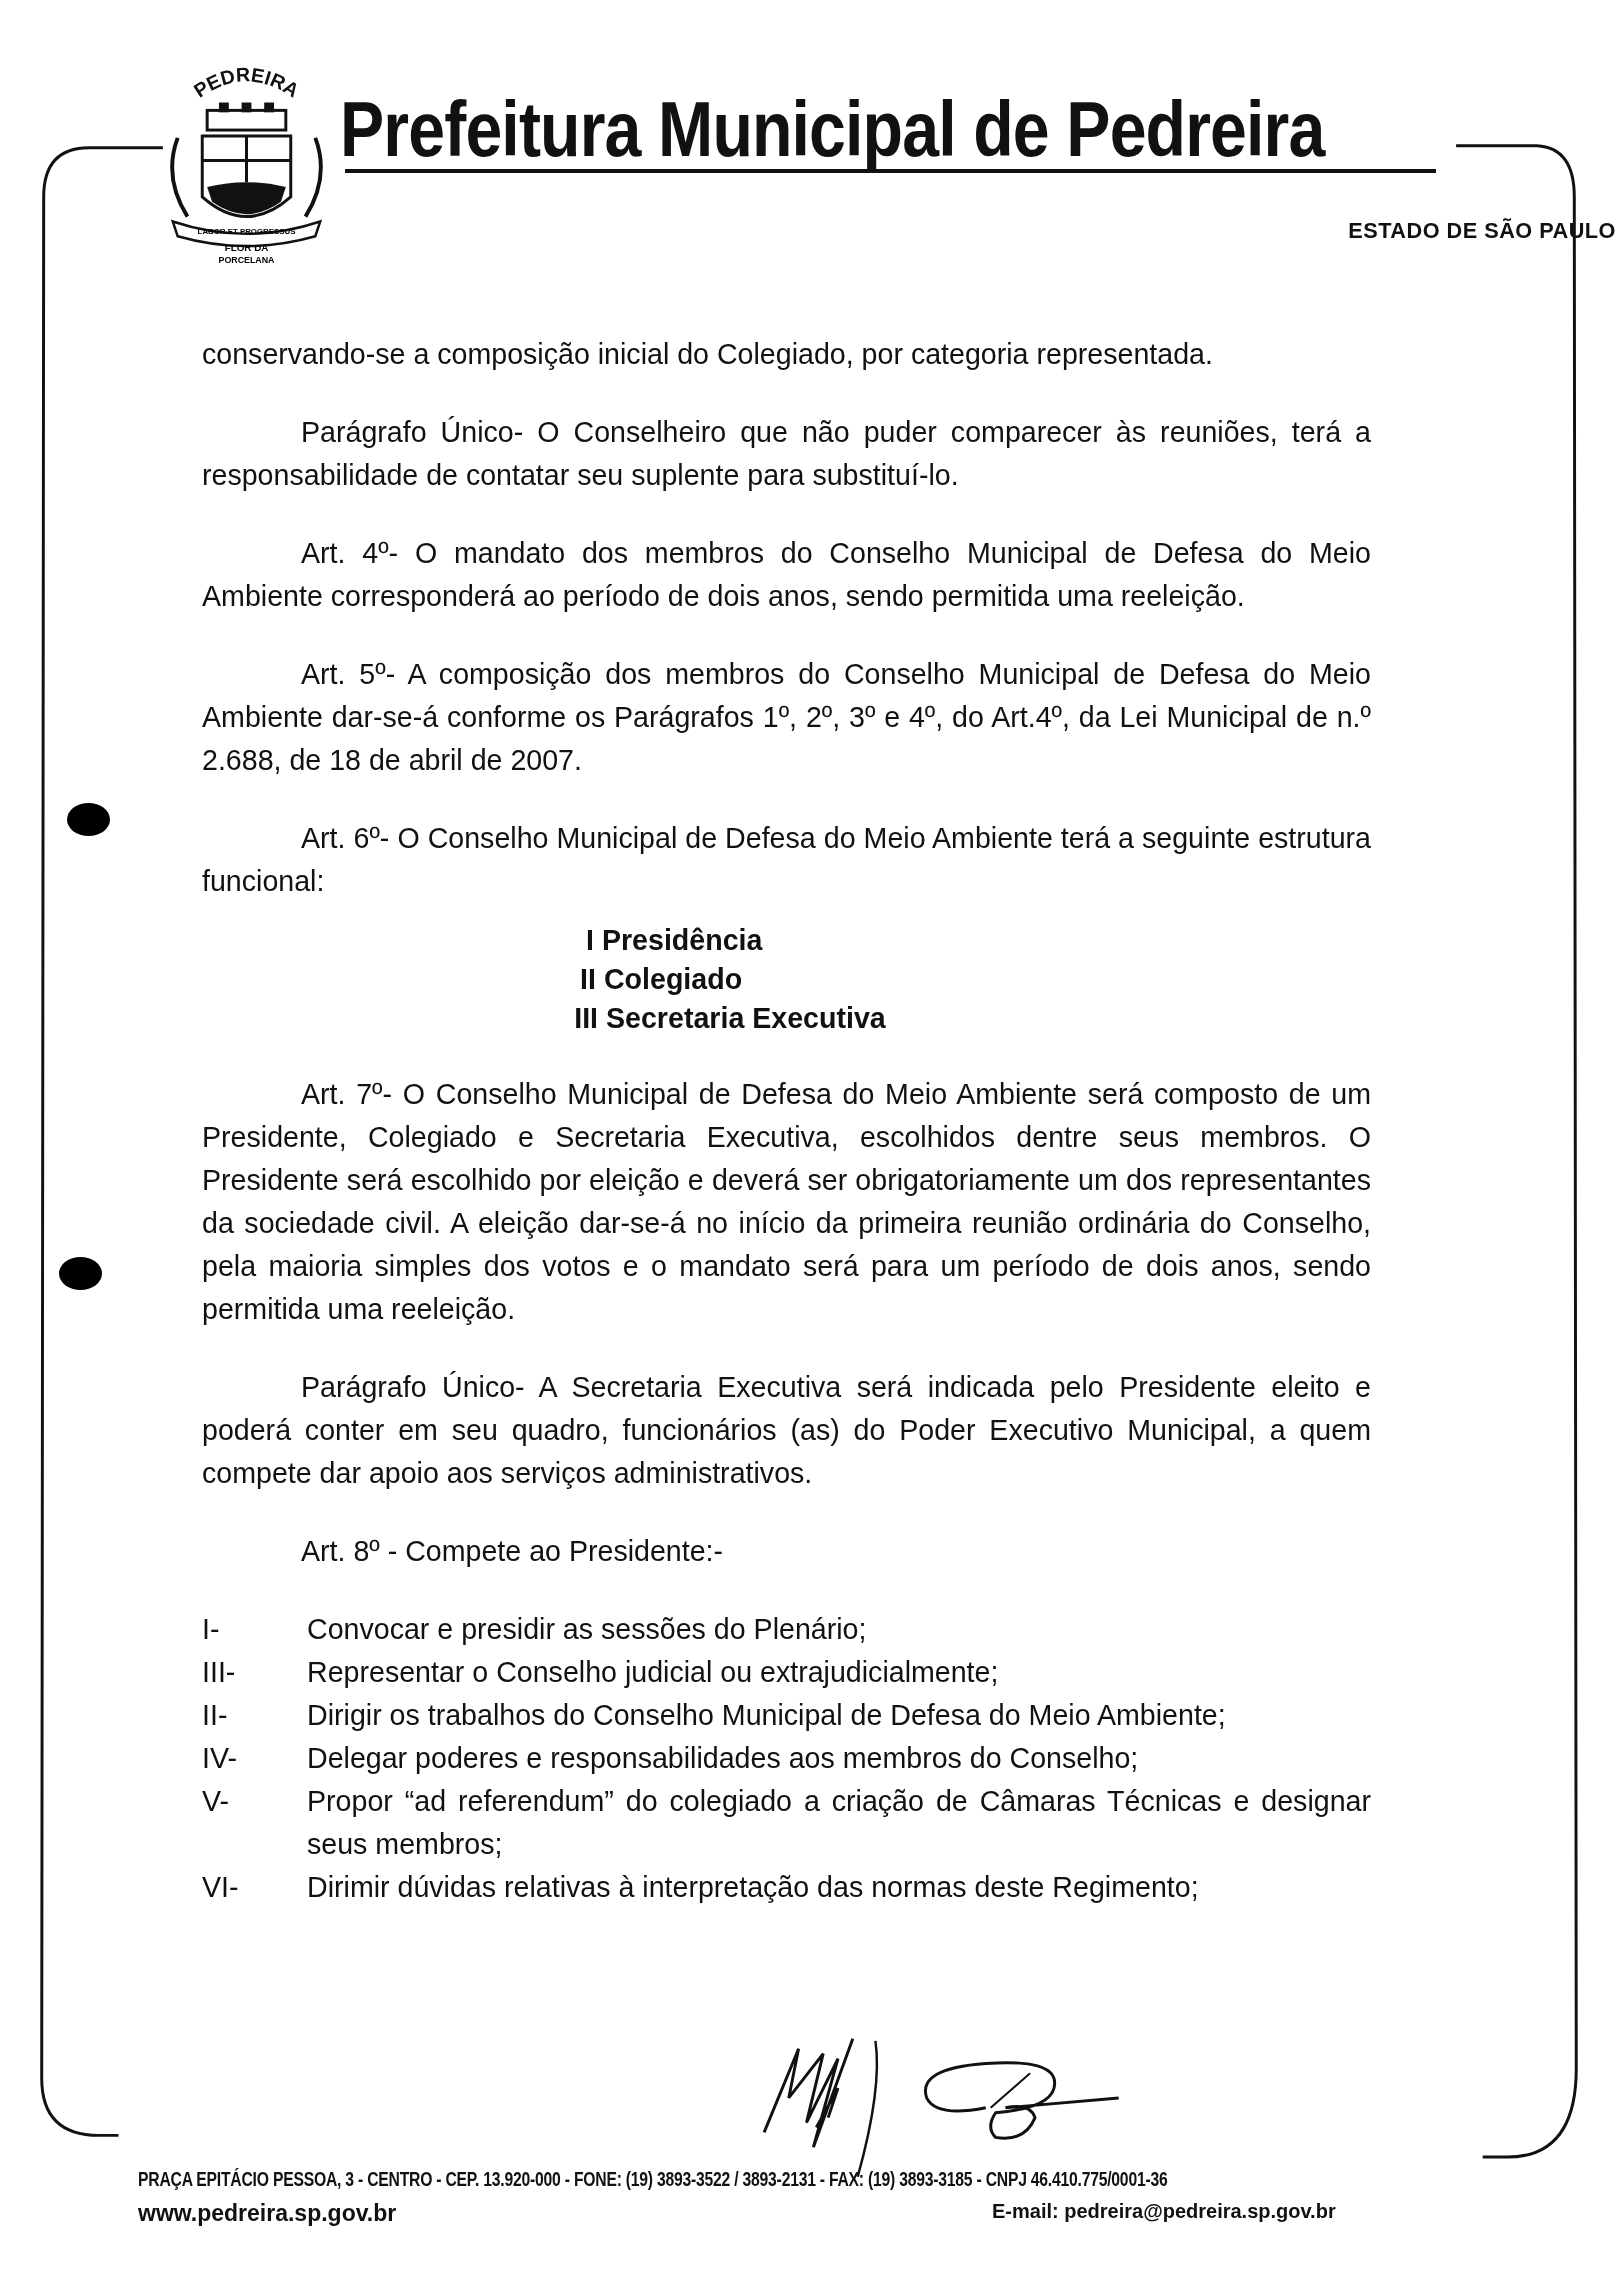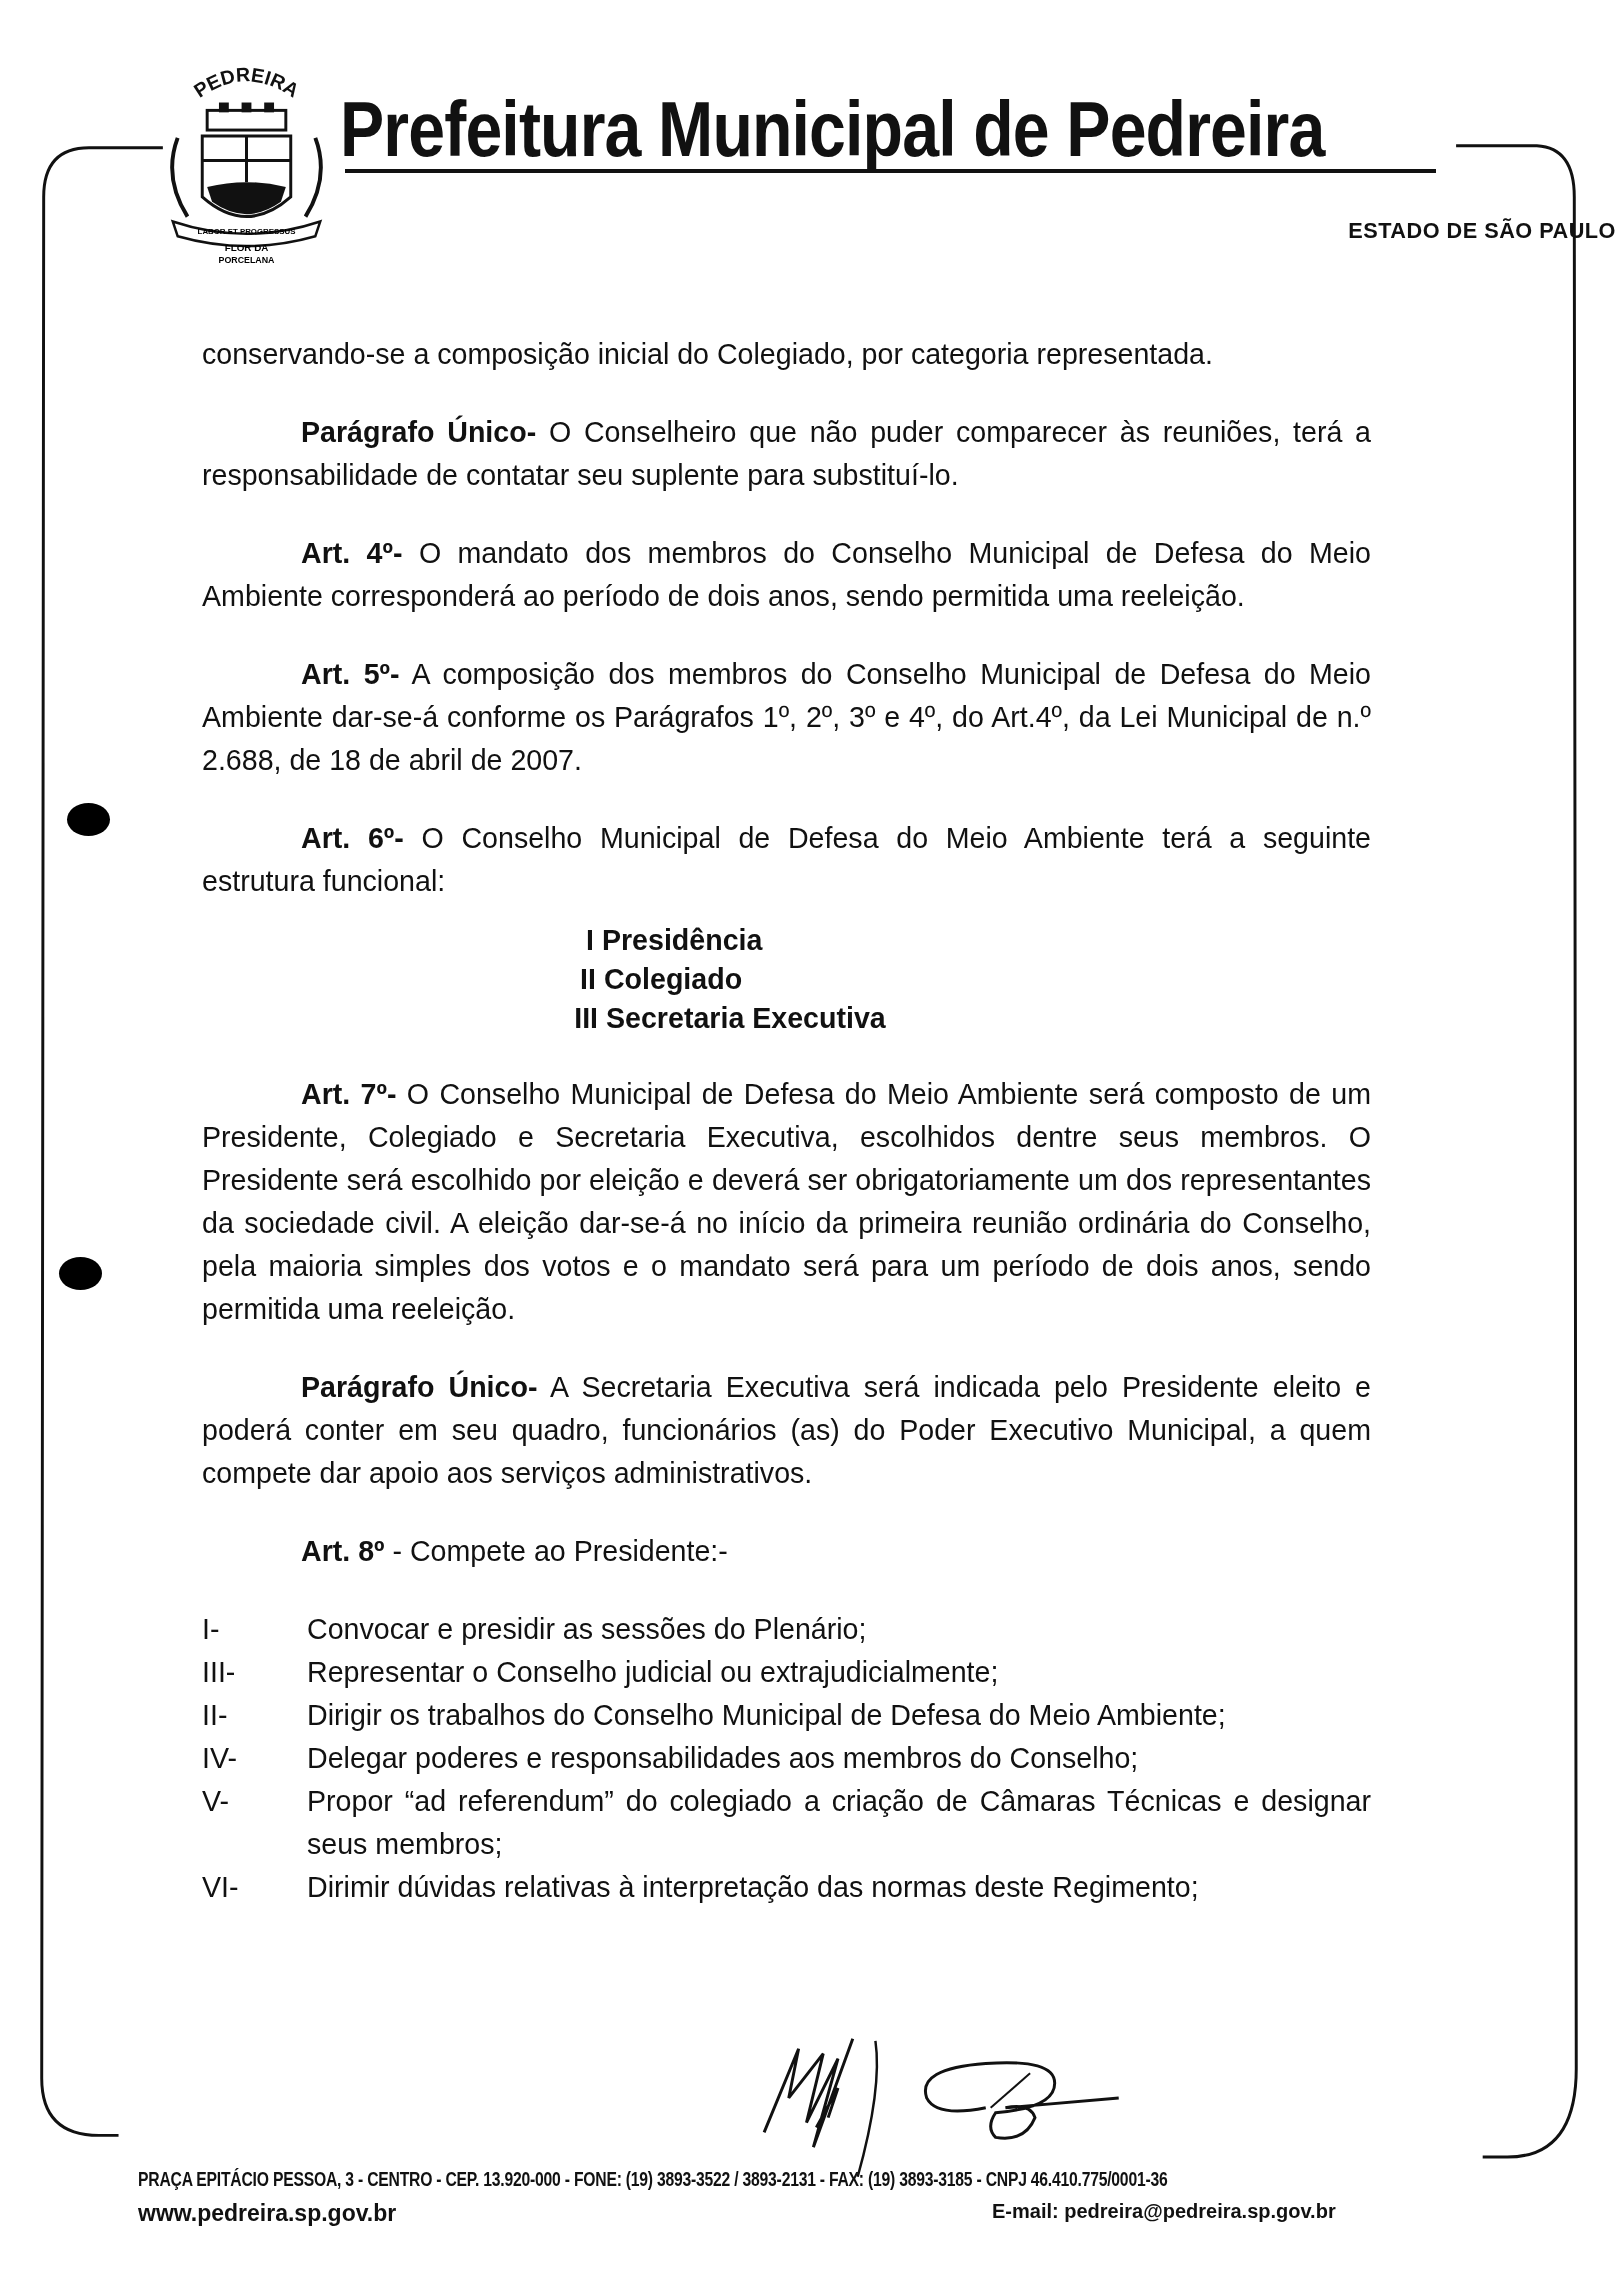--- a/index.html
+++ b/index.html
@@ -10,21 +10,21 @@
   .title { position:absolute; left:340px; top:91px; font-family:"Liberation Sans", sans-serif;
            font-weight:bold; font-size:77px; letter-spacing:-1px; line-height:1; transform:scaleX(0.86);
            transform-origin:left top; white-space:nowrap; }
   .title-rule { position:absolute; left:345px; top:169px; width:1091px; height:3.9px; background:#111; }
   .subtitle { position:absolute; left:0; right:0; top:186px; text-align:right; padding-left:59px;
               font-weight:bold; font-size:21.7px; letter-spacing:0.5px;margin-top:32px; }
   .body { position:absolute; left:202px; width:1169px; top:333px; font-size:28.6px; line-height:43px; }
   .p { text-align:justify; margin:0; }
   .p .indent { display:inline-block; width:99px; }
   .gap { height:35px; }
-  .b { font-weight:bold; }
+  .b { font-weight:normal; }
   .struct { padding-left:384px; font-weight:bold; font-size:28.6px; line-height:39px; margin:17.7px 0 0 0; }
   .struct div:nth-child(2) { margin-left:-5.9px; }
   .struct div:nth-child(3) { margin-left:-11.8px; }
   .list { margin:0; padding:0; list-style:none; }
   .list li { display:flex; line-height:43px; }
   .list .num { width:105px; flex:0 0 105px; }
   .list .txt { flex:1; text-align:justify; }
   .footer1 { position:absolute; left:138px; top:2167px; font-weight:bold; font-size:20.7px; white-space:nowrap;
              transform:scaleX(0.76); transform-origin:left top; letter-spacing:-0.3px; }
   .footer-web { position:absolute; left:138px; top:2200px; font-weight:bold; font-size:23px; }

